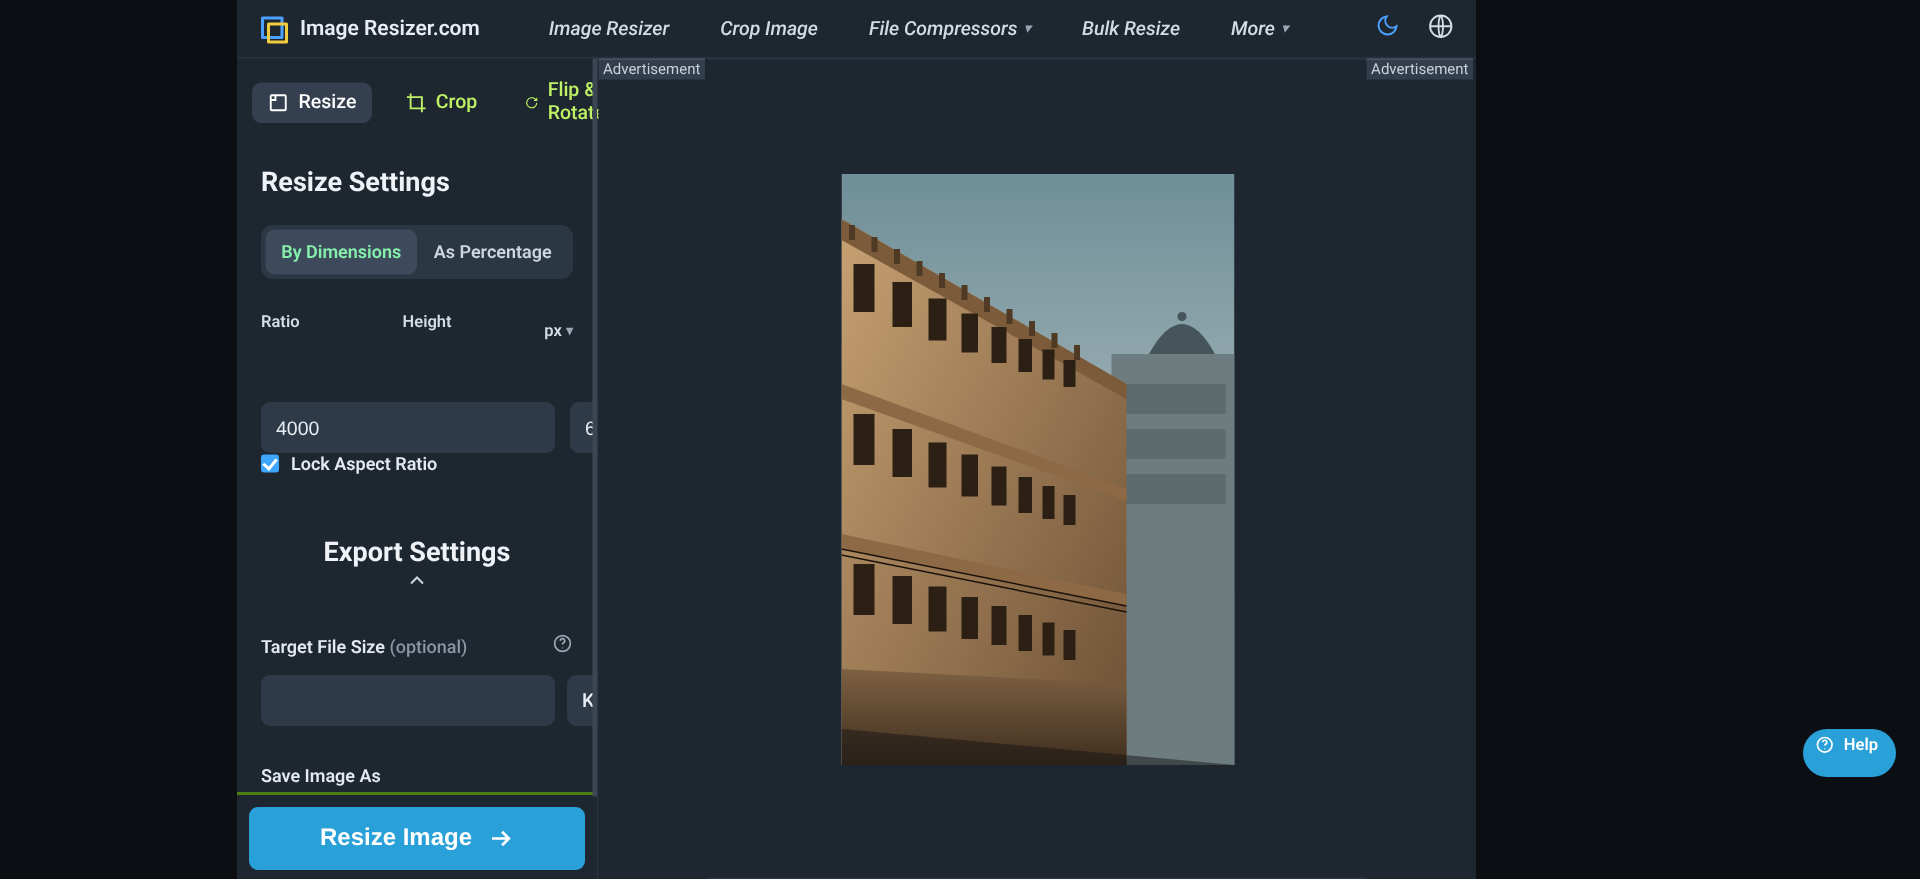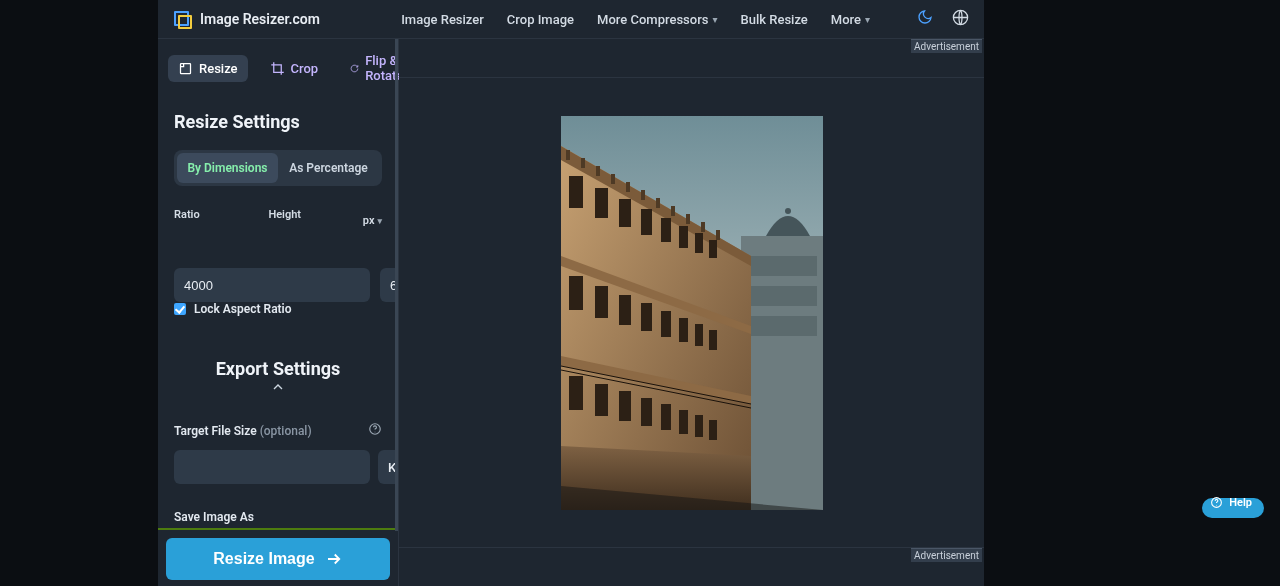--- a/index.html
+++ b/index.html
@@ -42,21 +42,21 @@
     border-radius: 1px;
   }
   .logo-box::after {
     content: "";
     position: absolute;
     right: 0; bottom: 0; width: 10px; height: 10px;
     border: 2px solid #f2cc3f;
     border-radius: 1px;
   }
   .brand-title { font-size: 14px; font-weight: 600; color: #e8edf3; }
-  .navlinks { margin-left: auto; display: flex; align-items: center; gap: 23px; }
+  .navlinks { margin-left: auto; display: flex; align-items: center; gap: 34px; font-style: italic; }
   .navlinks a {
     font-size: 13px; font-weight: 500; color: #d3dbe4;
     text-decoration: none;
     display: inline-flex; align-items: center; gap: 4px;
   }
   .nav-caret { font-size: 10px; color: #9aa6b2; }
   .nav-icons { display: flex; align-items: center; gap: 18px; margin-left: 24px; }
   .theme-icon { width: 16px; height: 16px; color: #4ca1ff; }
   .lang-icon  { width: 19px; height: 19px; color: #d3dbe4; }
 
@@ -79,21 +79,21 @@
     background: #1e2630;
   }
   .tool-tabs {
     display: flex;
     align-items: center;
     gap: 12px;
     padding: 8px 10px;
   }
   .tool-tab {
     display: inline-flex; align-items: center; gap: 6px;
-    font-size: 13px; font-weight: 500; color: #c4b5fd;
+    font-size: 13px; font-weight: 500; color: #bef264;
     padding: 6px 10px; border-radius: 6px;
   }
   .tool-tab.active { background: #344050; color: #ffffff; }
   .tool-tab svg { width: 15px; height: 15px; }
 
   .scroll-edge-r {
     position: absolute;
     right: 0; top: 0; bottom: 55px;
     width: 3px;
     background: #3a4654;
@@ -205,21 +205,21 @@
     font-weight: 700;
     display: flex; align-items: center; justify-content: center; gap: 10px;
     cursor: pointer;
   }
   .cta svg { width: 18px; height: 18px; }
 
   
   .right-col {
     flex: 1;
     display: flex;
-    flex-direction: column;
+    flex-direction: row;
     background: #1e2630;
     position: relative;
   }
   .ad-bar {
     height: 38px;
     display: flex;
     justify-content: flex-end;
     align-items: flex-start;
     padding-right: 2px;
   }
@@ -254,21 +254,21 @@
   }
 
   
   .help-fab {
     position: absolute;
     right: 14px;
     bottom: 68px;
     background: #2aa0d8;
     color: #fff;
     border-radius: 18px;
-    height: 20px;
+    height: 32px;
     display: inline-flex;
     align-items: center;
     gap: 6px;
     padding: 0 12px 12px 8px;
     font-size: 11px;
     font-weight: 600;
     cursor: pointer;
   }
   .help-fab svg { width: 13px; height: 13px; }
 </style>
@@ -279,21 +279,21 @@
 
   <div class="topbar">
     <div class="brand">
       <div class="logo-box"></div>
       <span class="brand-title">Image Resizer.com</span>
     </div>
     <div class="navlinks">
       <a href="#">Image Resizer</a>
       <a href="#">Crop Image</a>
       <a href="#">
-        <span>More Compressors</span>
+        <span>File Compressors</span>
         <span class="nav-caret">▾</span>
       </a>
       <a href="#">Bulk Resize</a>
       <a href="#">
         <span>More</span>
         <span class="nav-caret">▾</span>
       </a>
       <div class="nav-icons">
         <span>
           <svg class="theme-icon" viewBox="0 0 24 24" fill="none" stroke="currentColor" stroke-width="2">

